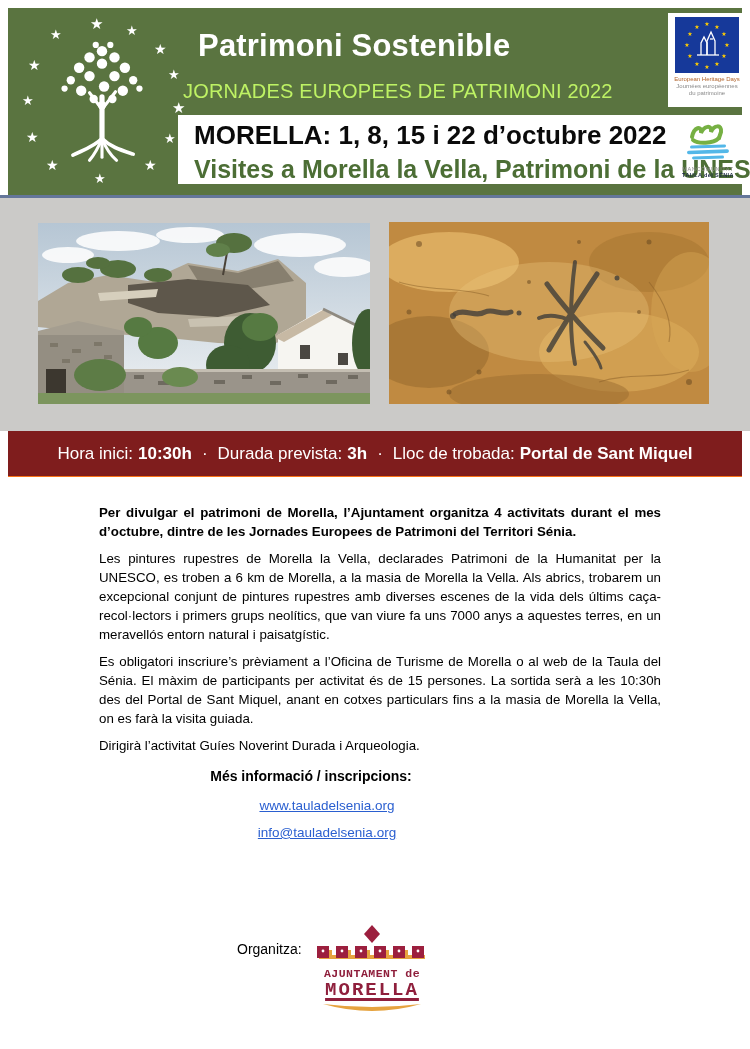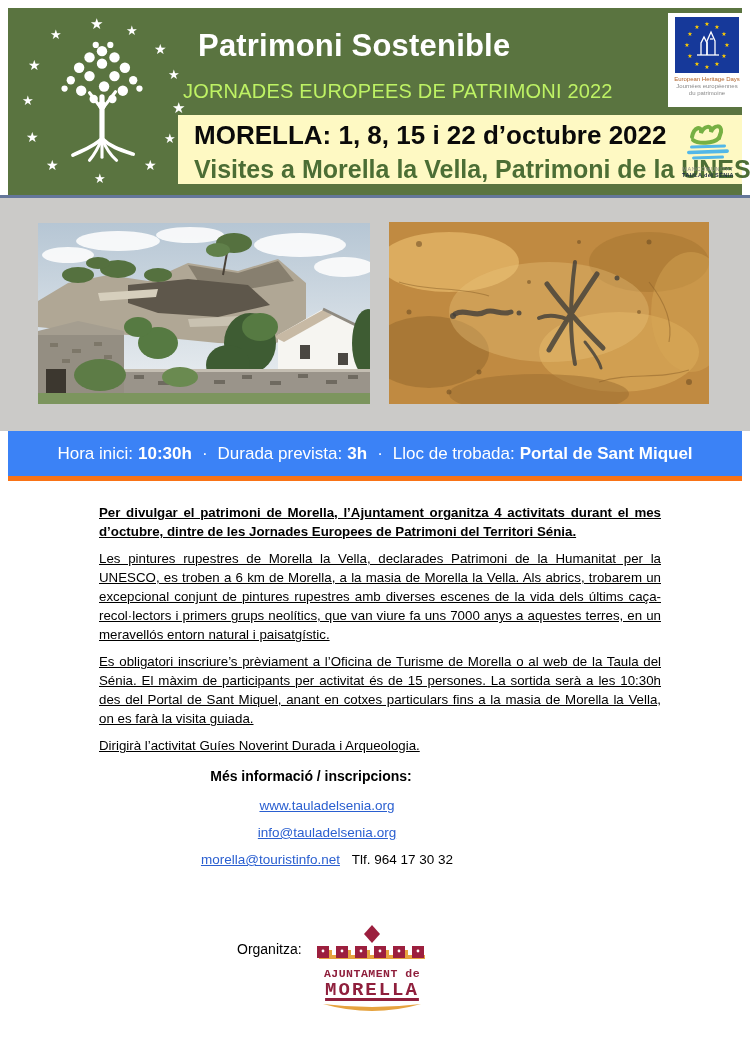--- a/index.html
+++ b/index.html
@@ -16,43 +16,43 @@
   .star{position:absolute;color:#fff;line-height:1;}
 
   
   .eu-badge{position:absolute;left:660px;top:5px;width:78px;height:94px;background:#fff;
             display:flex;flex-direction:column;align-items:center;padding-top:4px;box-sizing:border-box;}
   .eu-flag{width:64px;height:56px;background:#16399a;position:relative;}
   .eu-badge .t1{font-size:6px;color:#b0622a;margin-top:3px;white-space:nowrap;}
   .eu-badge .t2{font-size:6px;color:#8a8a8a;margin-top:1px;white-space:nowrap;}
 
   
-  .event-box{position:absolute;left:170px;top:107px;width:564px;height:69px;background:#fef9c3;}
+  .event-box{position:absolute;left:170px;top:107px;width:564px;height:69px;background:#ffffff;}
   .event-title{position:absolute;left:16px;top:5px;font-size:26px;font-weight:bold;color:#0a0a0a;white-space:nowrap;}
   .event-sub{position:absolute;left:16px;top:40px;font-size:25px;font-weight:bold;color:#4c6e35;white-space:nowrap;}
   .manco{position:absolute;right:2px;top:2px;width:64px;height:64px;text-align:center;}
   .manco .l1{font-size:5.5px;color:#8f8f8f;letter-spacing:.6px;margin-top:1px;}
   .manco .l2{font-size:5.5px;font-weight:bold;color:#1c2b44;letter-spacing:.4px;}
 
   .hairline{position:absolute;left:0;top:195px;width:750px;height:3px;background:#64769a;}
 
   
   .photoband{position:absolute;left:0;top:198px;width:750px;height:233px;background:#cbcac8;}
   .photo{position:absolute;display:block;}
 
   
-  .infobar{position:absolute;left:8px;top:431px;width:734px;height:45px;background:#3b82f6;
+  .infobar{position:absolute;left:8px;top:431px;width:734px;height:45px;background:#7f1d1d;
            display:flex;align-items:center;justify-content:center;color:#fff;font-size:17px;
-           border-bottom:5px solid #f97316;box-sizing:content-box;}
+           border-bottom:1px solid #f97316;box-sizing:content-box;}
   .ib-sep{margin:0 10px;}
   .ib-val{font-weight:bold;margin-left:5px;}
 
   
   .bodytext{position:absolute;left:99px;top:503px;width:562px;font-size:13.3px;line-height:19px;}
-  .bodytext p{margin:0 0 8px 0;text-align:justify;text-decoration:underline;}
+  .bodytext p{margin:0 0 8px 0;text-align:justify;}
   .bodytext p.bold{font-weight:bold;}
   .bodytext p.last{text-align:left;}
 
   
   .contact{position:absolute;left:0;top:768px;width:622px;text-align:center;}
   .contact .row{margin-bottom:12px;font-size:13.5px;padding-left:32px;}
   .contact .head{font-weight:bold;font-size:14px;margin-bottom:14px;}
   a.lnk{color:#2a5fd0;text-decoration:underline;cursor:pointer;}
   .phone{color:#000;margin-left:8px;}
 
@@ -310,24 +310,20 @@
     <p class="bold">Per divulgar el patrimoni de Morella, l’Ajuntament organitza 4 activitats durant el mes d’octubre, dintre de les Jornades Europees de Patrimoni del Territori Sénia.</p>
     <p>Les pintures rupestres de Morella la Vella, declarades Patrimoni de la Humanitat per la UNESCO, es troben a 6 km de Morella, a la masia de Morella la Vella. Als abrics, trobarem un excepcional conjunt de pintures rupestres amb diverses escenes de la vida dels últims caça-recol·lectors i primers grups neolítics, que van viure fa uns 7000 anys a aquestes terres, en un meravellós entorn natural i paisatgístic.</p>
     <p>Es obligatori inscriure’s prèviament a l’Oficina de Turisme de Morella o al web de la Taula del Sénia. El màxim de participants per activitat és de 15 persones. La sortida serà a les 10:30h des del Portal de Sant Miquel, anant en cotxes particulars fins a la masia de Morella la Vella, on es farà la visita guiada.</p>
     <p class="last">Dirigirà l’activitat Guíes Noverint Durada i Arqueologia.</p>
   </div>
 
   <div class="contact">
     <div class="head">Més informació / inscripcions:</div>
     <div class="row"><a class="lnk">www.tauladelsenia.org</a></div>
     <div class="row"><a class="lnk">info@tauladelsenia.org</a></div>
-    <div class="row">
-      <a class="lnk">morella@touristinfo.net</a>
-      <span class="phone">Tlf. 964 17 30 32</span>
-    </div>
   </div>
 
   <div class="org-label">Organitza:</div>
   <div class="org-logo">
     <svg width="110" height="40" viewBox="0 0 110 40">
       <polygon points="55,1 63,10 55,19 47,10" fill="#9c1f3e"></polygon>
       <rect x="2" y="31" width="106" height="4" fill="#e6a33f"></rect>
       <g>
         <rect x="8" y="26" width="7" height="7" fill="#e6a33f"></rect>
         <rect x="27" y="26" width="7" height="7" fill="#e6a33f"></rect>

